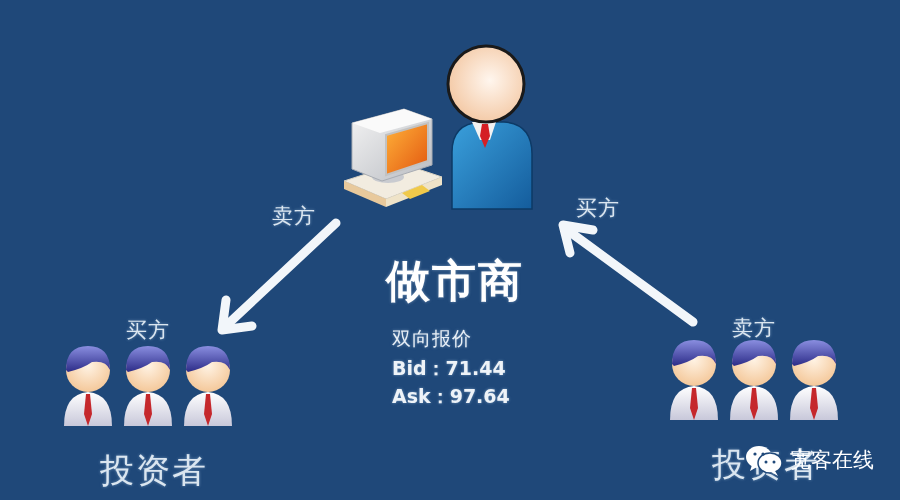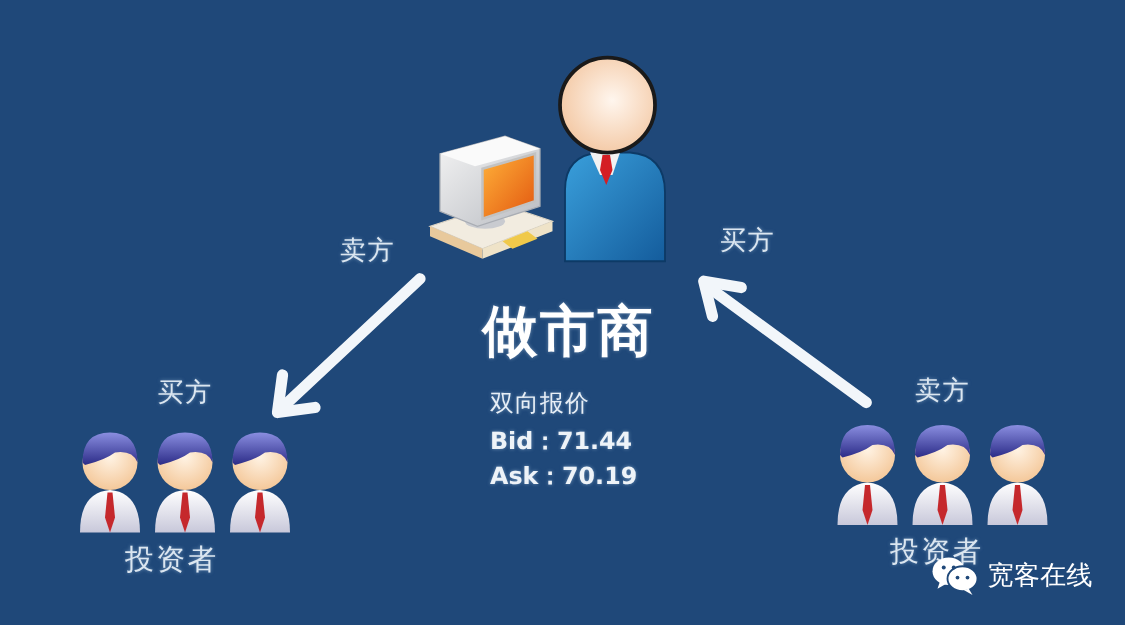--- a/index.html
+++ b/index.html
@@ -8,26 +8,27 @@
     background: #1f4879;
     font-family: "DejaVu Sans", sans-serif;
     position: relative;
   }
   .abs { position: absolute; }
   .label {
     color: #dbe6f0;
     font-family: "DejaVu Serif", serif;
     text-shadow: 0 0 3px rgba(170,200,230,0.6);
     white-space: nowrap;
+    margin-top: 16px;
   }
   .lbl-side { font-size: 21px; letter-spacing: 1px; }
   .lbl-big { font-size: 44px; font-weight: bold; color: #ffffff; font-family: "DejaVu Sans", sans-serif; letter-spacing: 2px; text-shadow: 0 0 3px rgba(200,220,240,0.5); }
   .lbl-quote-title { font-size: 19px; font-family: "DejaVu Sans", sans-serif; color: #e8eff6; letter-spacing: 1px; }
   .lbl-quote { font-size: 19px; font-weight: bold; font-family: "DejaVu Sans", sans-serif; color: #eef3f8; }
-  .lbl-investor { font-size: 23px; letter-spacing: 2px; }
+  .lbl-investor { font-size: 34px; letter-spacing: 2px; }
   .watermark {
     color: #ffffff; font-family: "DejaVu Sans", sans-serif; font-size: 21px;
     display: flex; align-items: center; gap: 6px;
   }
   svg { display: block; }
 </style>
 </head>
 <body>
 
 <svg class="abs" style="left:0;top:0" width="900" height="500">
@@ -92,21 +93,21 @@
 
   <circle cx="44" cy="40" r="38" fill="url(#headG)" stroke="#1a1a1a" stroke-width="3"></circle>
 </svg>
 
 <div class="abs label lbl-big" style="left:386px;top:236px">做市商</div>
 <div class="abs label lbl-quote-title" style="left:392px;top:310px">双向报价</div>
 <div class="abs label lbl-quote" style="left:392px;top:340px">
   <span>Bid：</span><span>71.44</span>
 </div>
 <div class="abs label lbl-quote" style="left:392px;top:368px">
-  <span>Ask：</span><span>70.19</span>
+  <span>Ask：</span><span>97.64</span>
 </div>
 
 <div class="abs label lbl-side" style="left:272px;top:186px">卖方</div>
 <div class="abs label lbl-side" style="left:576px;top:178px">买方</div>
 
 <div class="abs label lbl-side" style="left:126px;top:300px">买方</div>
 <svg class="abs" style="left:60px;top:342px" width="180" height="90" viewBox="0 0 180 90">
   <defs>
     <linearGradient id="hair" x1="0" y1="0" x2="0" y2="1">
       <stop offset="0" stop-color="#8a8ee0"></stop>

